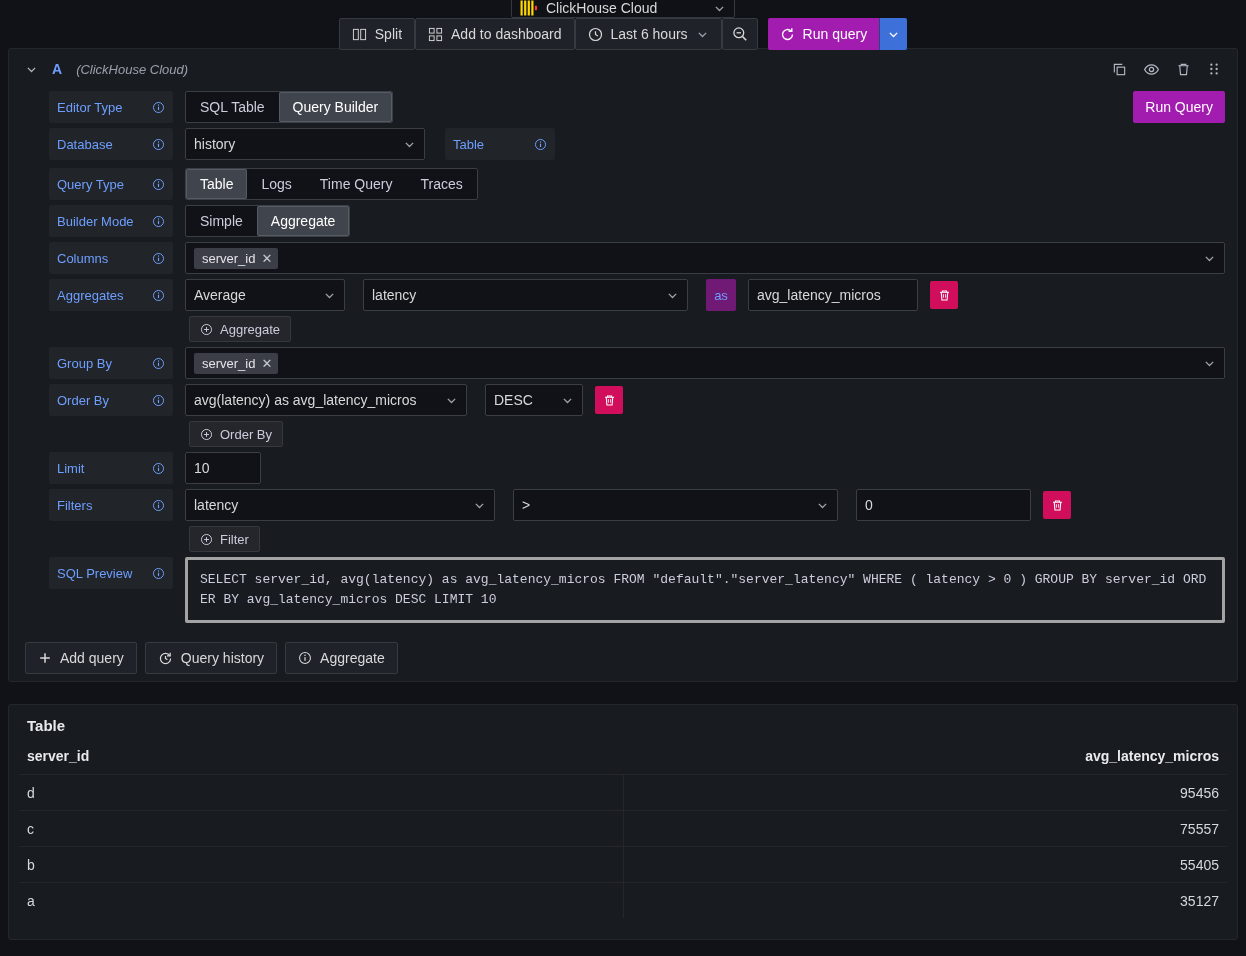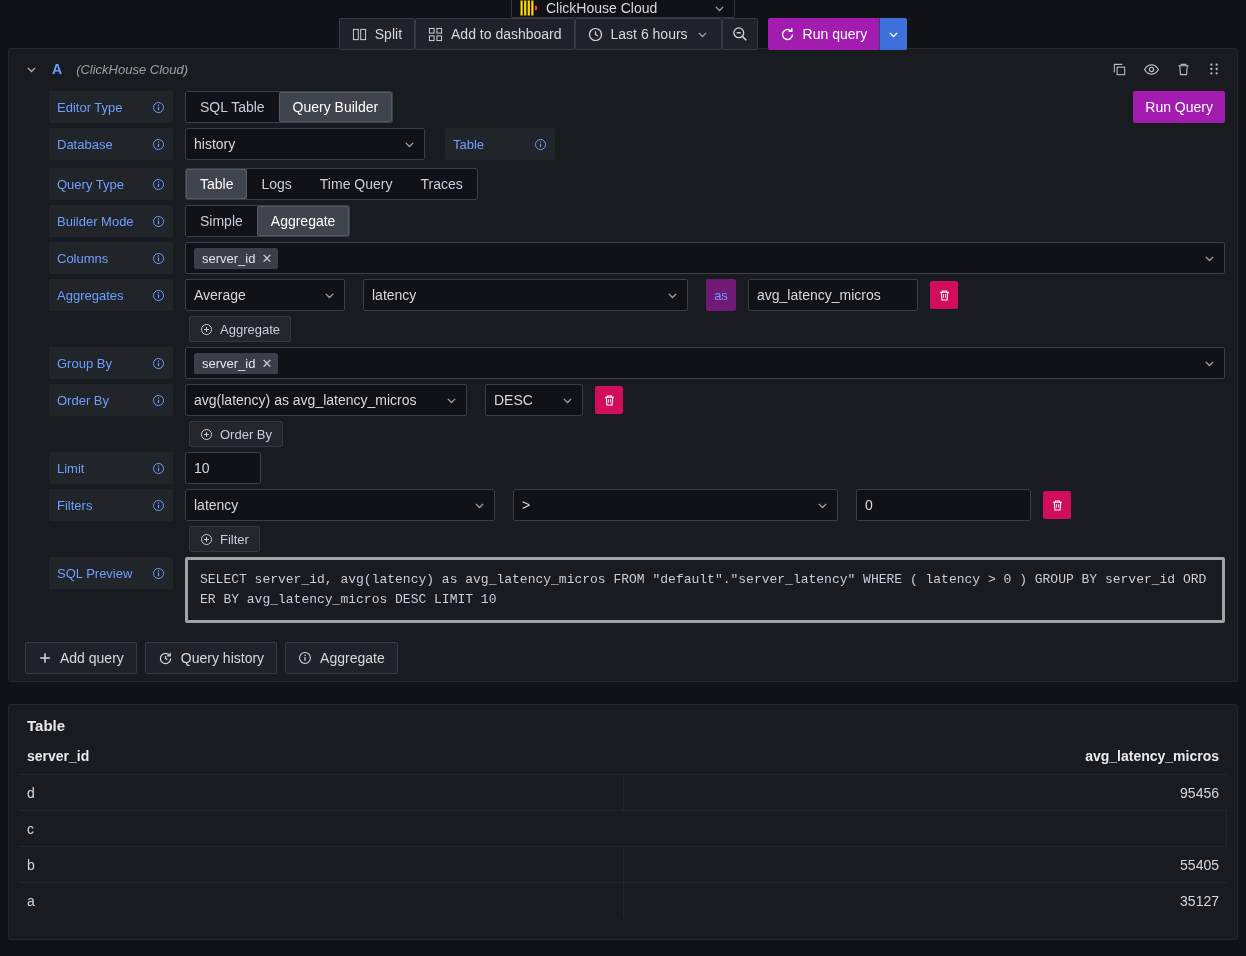--- a/index.html
+++ b/index.html
@@ -608,20 +608,21 @@
     <div class="tp-hrow">
       <div class="tp-hcell left">server_id</div>
       <div class="tp-hcell right">avg_latency_micros</div>
     </div>
     <div class="tp-row">
       <div class="tp-cell left">d</div>
       <div class="tp-cell right">95456</div>
     </div>
     <div class="tp-row">
       <div class="tp-cell left">c</div>
+      <div class="tp-cell right">75557</div>
     </div>
     <div class="tp-row">
       <div class="tp-cell left">b</div>
       <div class="tp-cell right">55405</div>
     </div>
     <div class="tp-row">
       <div class="tp-cell left">a</div>
       <div class="tp-cell right">35127</div>
     </div>
   </div>

